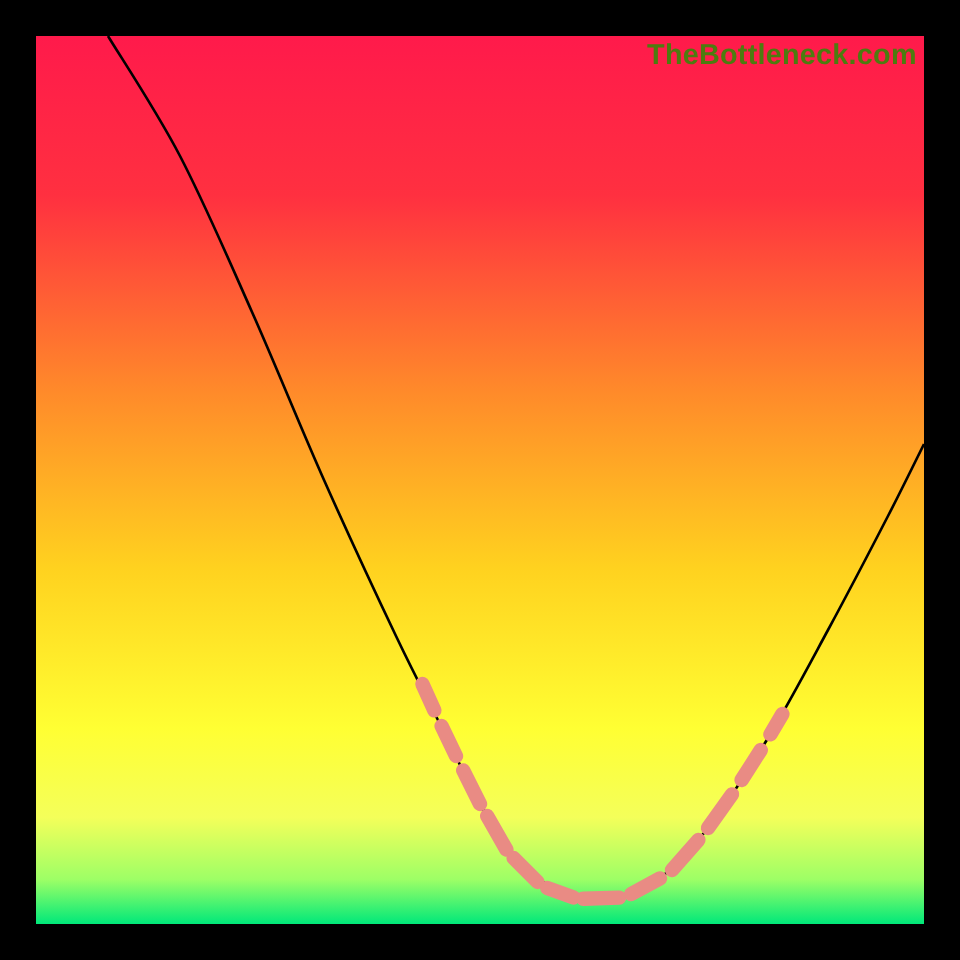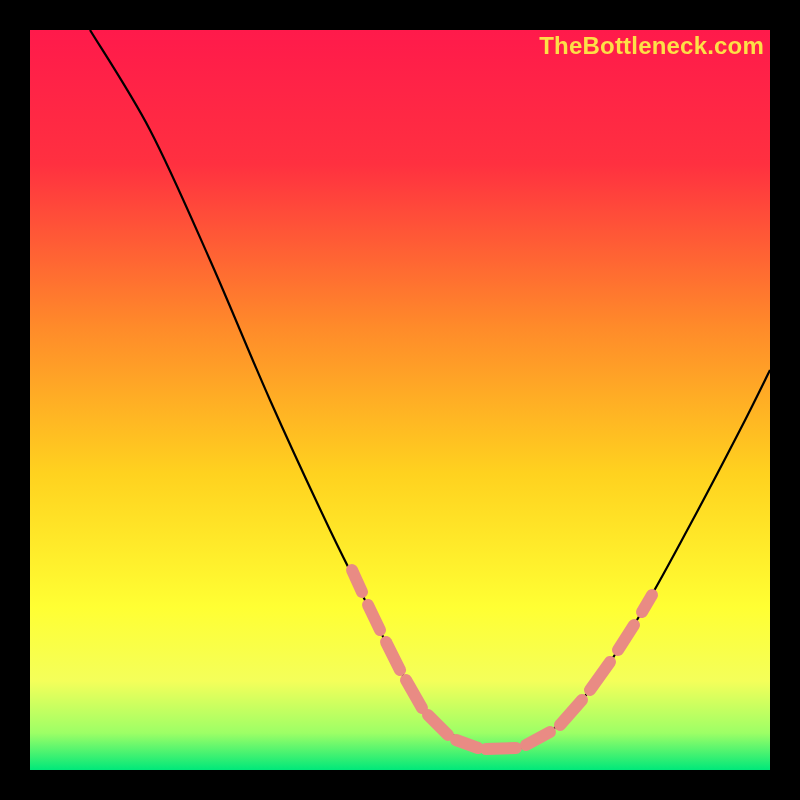--- a/index.html
+++ b/index.html
@@ -12,21 +12,21 @@
     height: 740px;
     overflow: hidden;
   }
   .watermark {
     position: absolute;
     top: 2px;
     right: 6px;
     font-family: Arial, Helvetica, sans-serif;
     font-size: 24px;
     font-weight: bold;
-    color: #fde047;
+    color: #4d7c0f;
     letter-spacing: 0.2px;
   }
   svg { display: block; }
 </style>
 </head>
 <body>
 
 <div class="frame">
   <svg id="plot-svg" width="740" height="740" viewBox="0 0 740 740">
     <defs>

